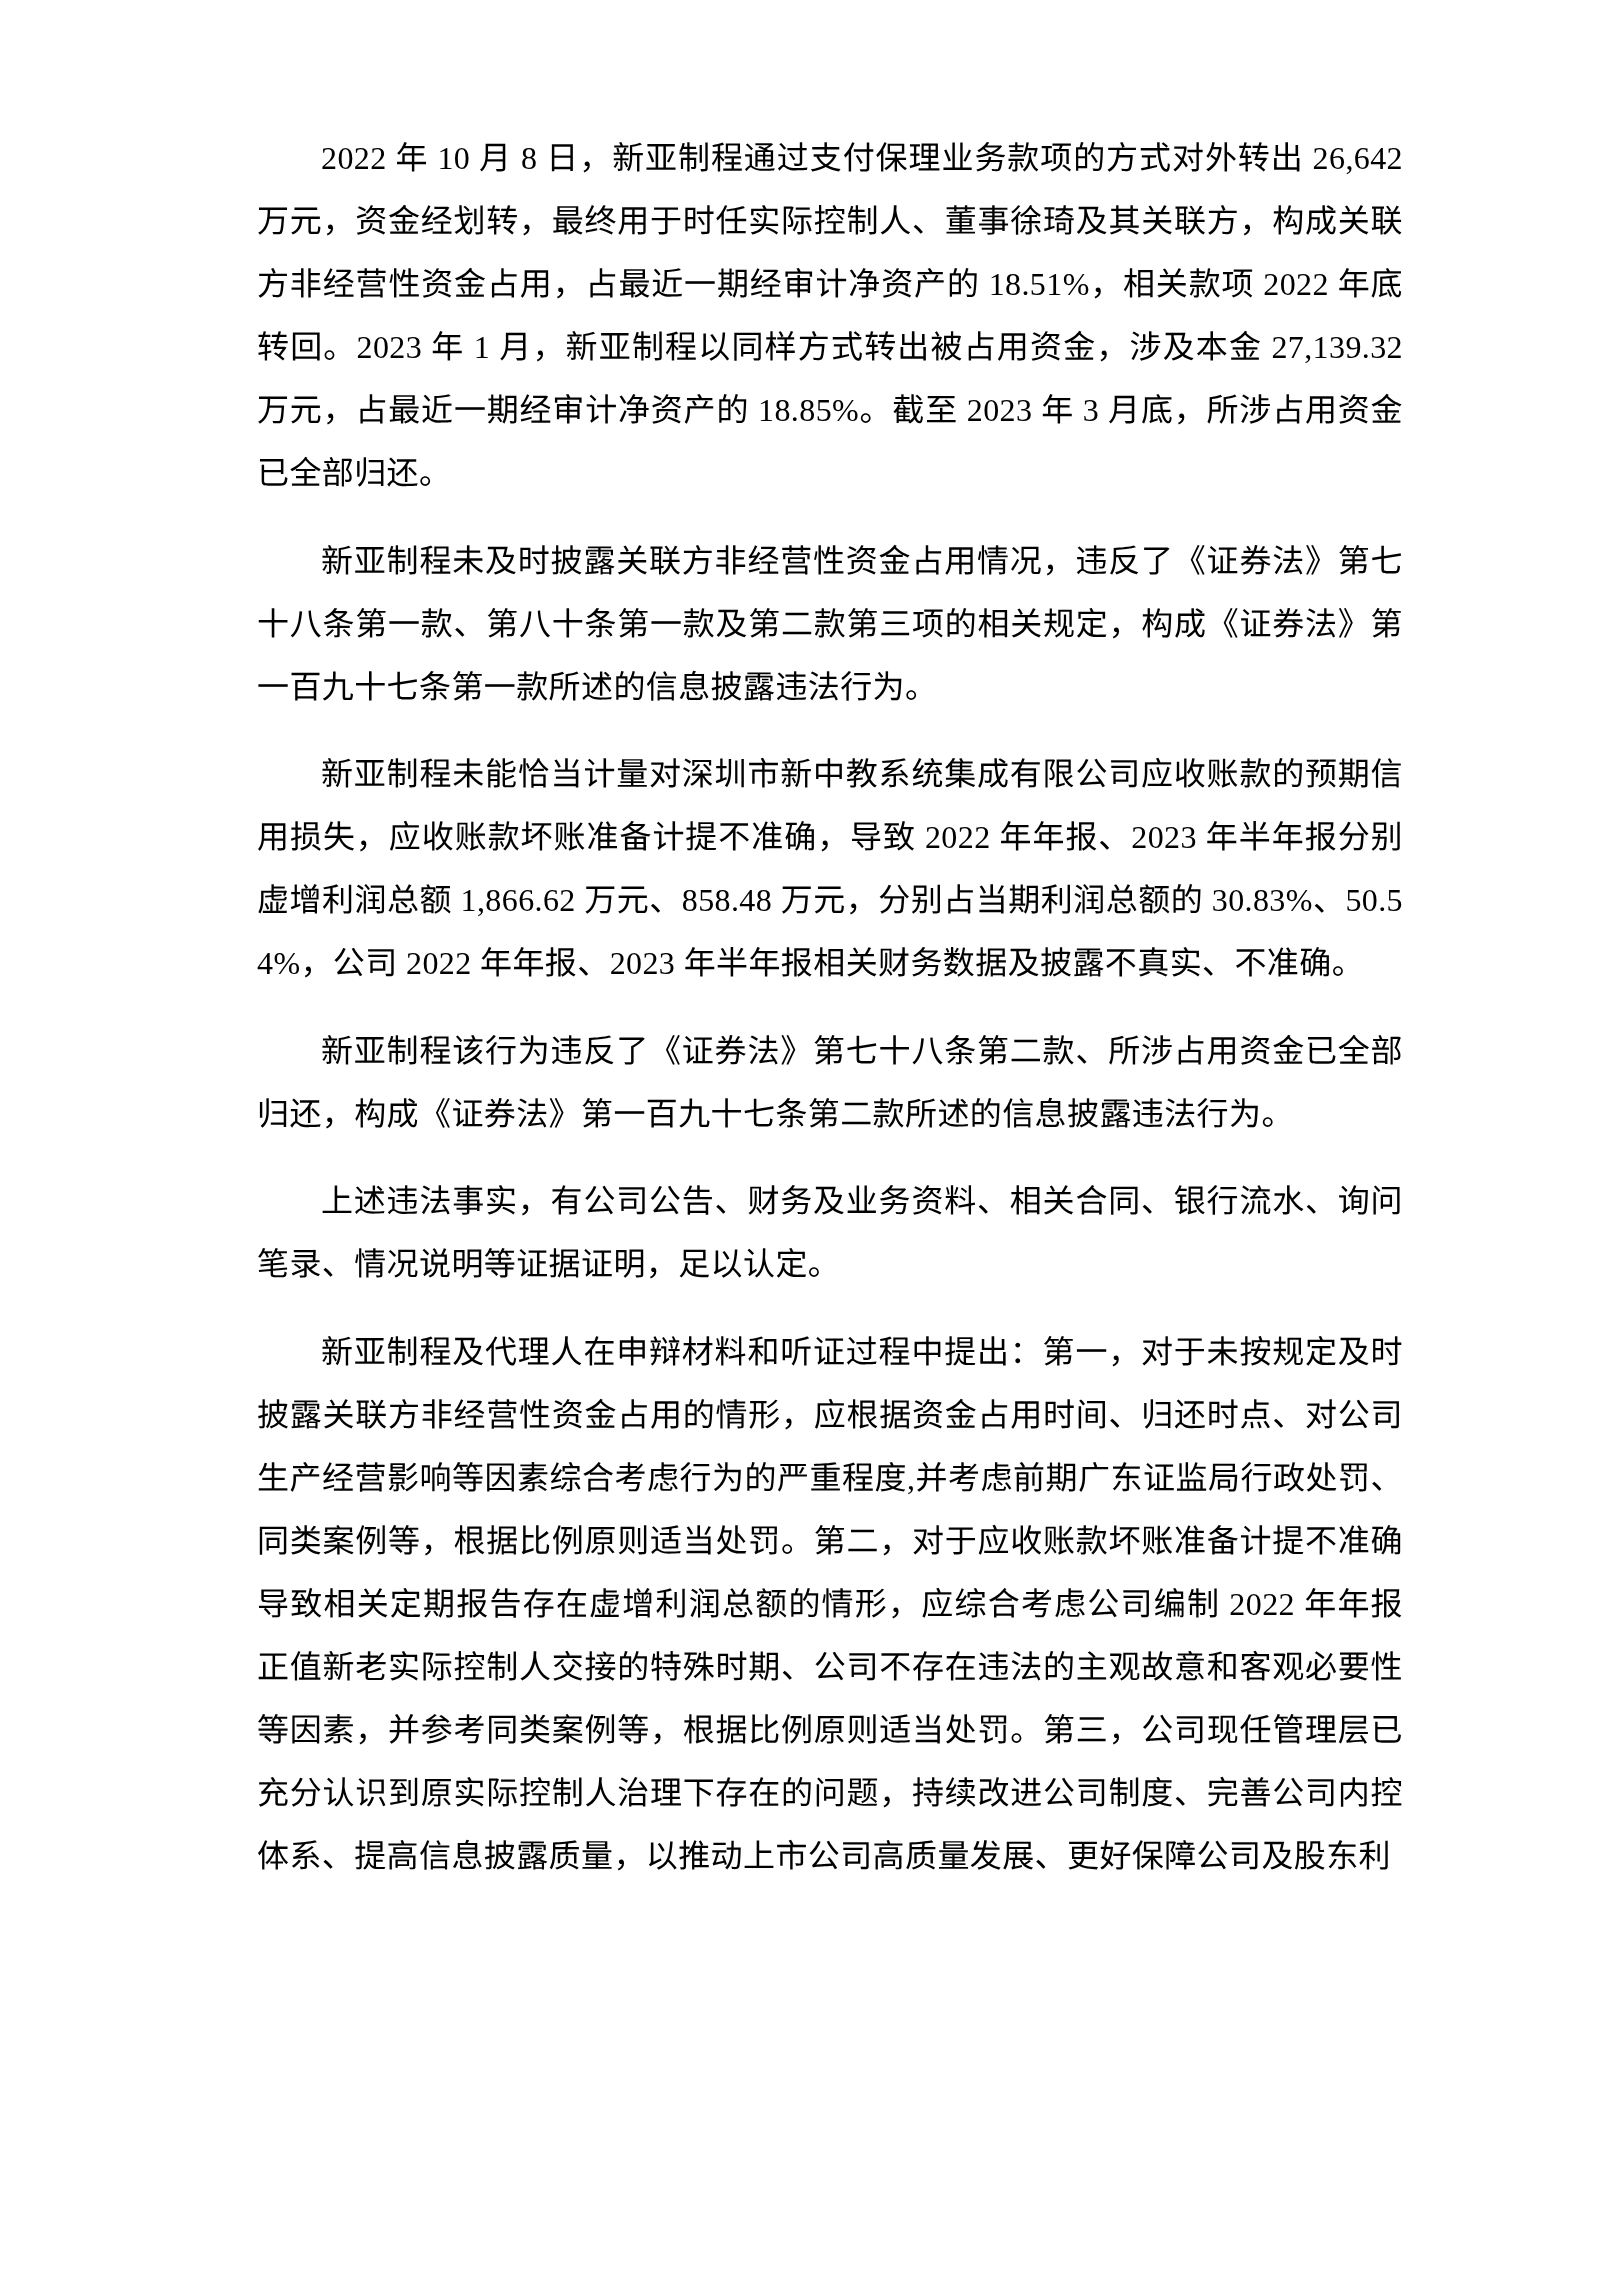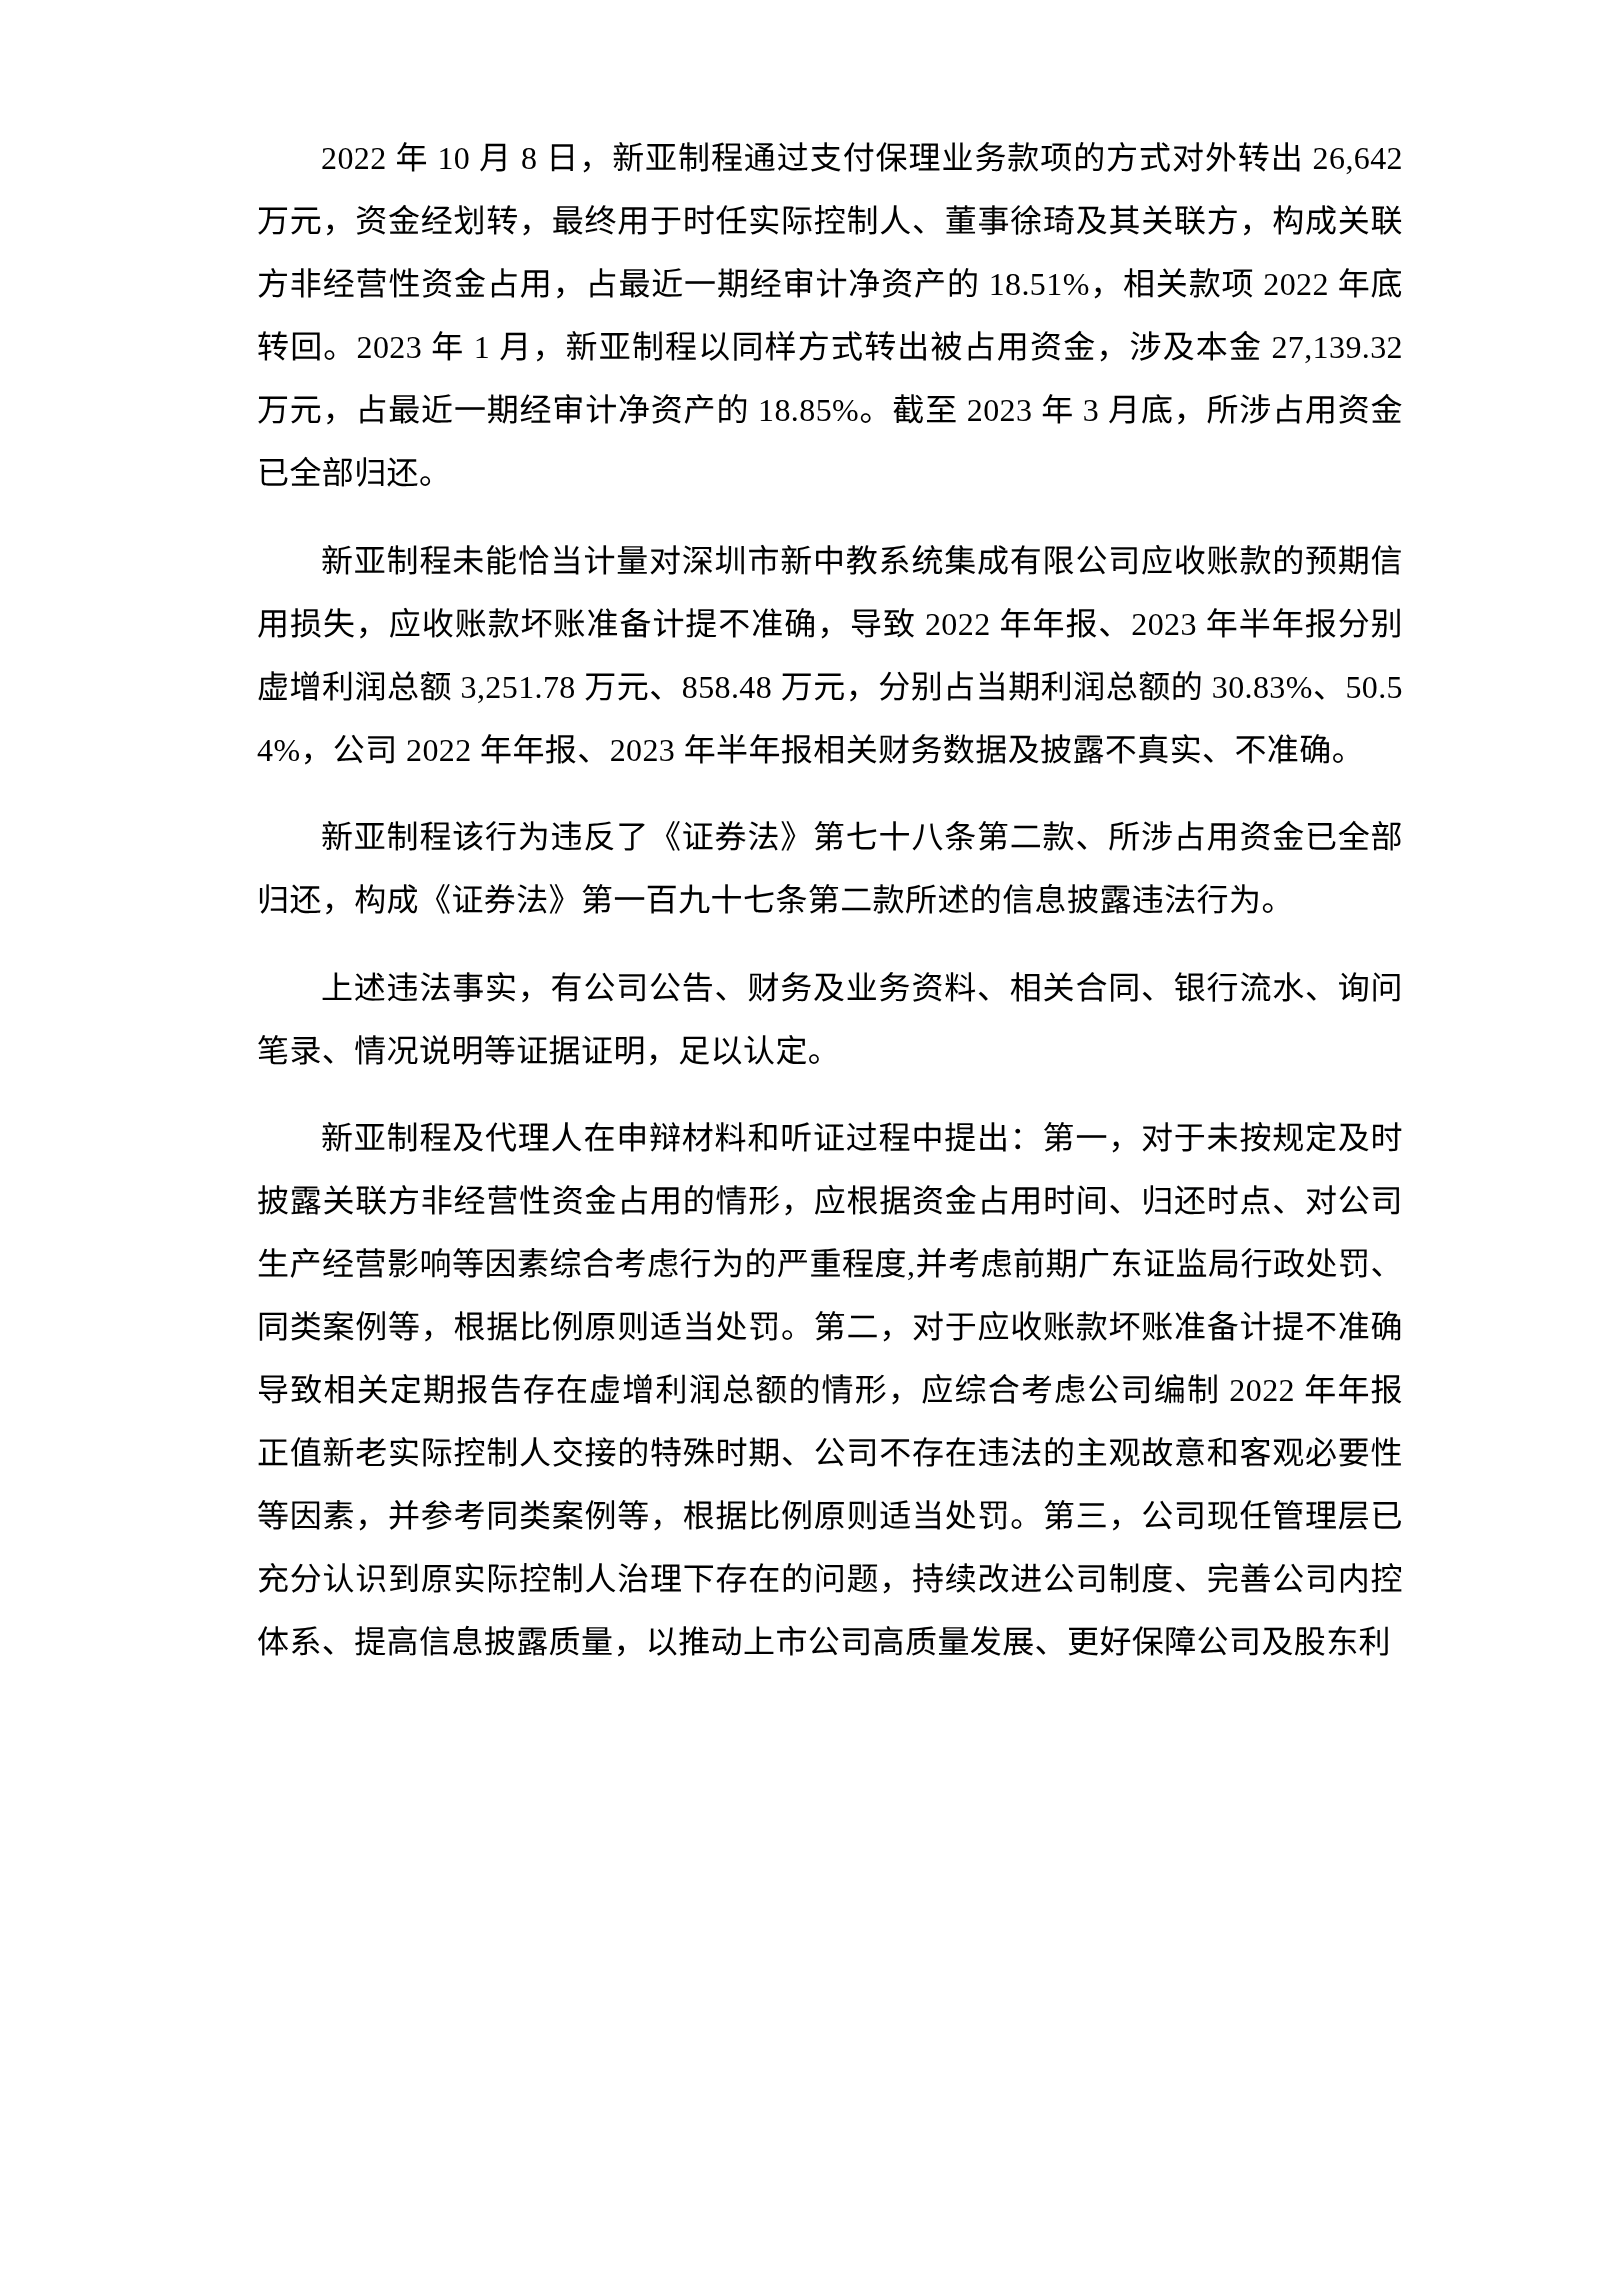--- a/index.html
+++ b/index.html
@@ -36,19 +36,20 @@
   .content p.heading {
     font-weight: bold;
   }
 </style>
 </head>
 <body>
 
 <div class="page">
   <div class="content">
     <p>2022 年 10 月 8 日，新亚制程通过支付保理业务款项的方式对外转出 26,642 万元，资金经划转，最终用于时任实际控制人、董事徐琦及其关联方，构成关联方非经营性资金占用，占最近一期经审计净资产的 18.51%，相关款项 2022 年底转回。2023 年 1 月，新亚制程以同样方式转出被占用资金，涉及本金 27,139.32 万元，占最近一期经审计净资产的 18.85%。截至 2023 年 3 月底，所涉占用资金已全部归还。</p>
-    <p>新亚制程未能恰当计量对深圳市新中教系统集成有限公司应收账款的预期信用损失，应收账款坏账准备计提不准确，导致 2022 年年报、2023 年半年报分别虚增利润总额 3,251.78 万元、858.48 万元，分别占当期利润总额的 30.83%、50.54%，公司 2022 年年报、2023 年半年报相关财务数据及披露不真实、不准确。</p>
+    <p>新亚制程未及时披露关联方非经营性资金占用情况，违反了《证券法》第七十八条第一款、第八十条第一款及第二款第三项的相关规定，构成《证券法》第一百九十七条第一款所述的信息披露违法行为。</p>
+    <p>新亚制程未能恰当计量对深圳市新中教系统集成有限公司应收账款的预期信用损失，应收账款坏账准备计提不准确，导致 2022 年年报、2023 年半年报分别虚增利润总额 1,866.62 万元、858.48 万元，分别占当期利润总额的 30.83%、50.54%，公司 2022 年年报、2023 年半年报相关财务数据及披露不真实、不准确。</p>
     <p>新亚制程该行为违反了《证券法》第七十八条第二款、所涉占用资金已全部归还，构成《证券法》第一百九十七条第二款所述的信息披露违法行为。</p>
     <p>上述违法事实，有公司公告、财务及业务资料、相关合同、银行流水、询问笔录、情况说明等证据证明，足以认定。</p>
     <p>新亚制程及代理人在申辩材料和听证过程中提出：第一，对于未按规定及时披露关联方非经营性资金占用的情形，应根据资金占用时间、归还时点、对公司生产经营影响等因素综合考虑行为的严重程度,并考虑前期广东证监局行政处罚、同类案例等，根据比例原则适当处罚。第二，对于应收账款坏账准备计提不准确导致相关定期报告存在虚增利润总额的情形，应综合考虑公司编制 2022 年年报正值新老实际控制人交接的特殊时期、公司不存在违法的主观故意和客观必要性等因素，并参考同类案例等，根据比例原则适当处罚。第三，公司现任管理层已充分认识到原实际控制人治理下存在的问题，持续改进公司制度、完善公司内控体系、提高信息披露质量，以推动上市公司高质量发展、更好保障公司及股东利</p>
   </div>
 </div>
 
 
 </body></html>

